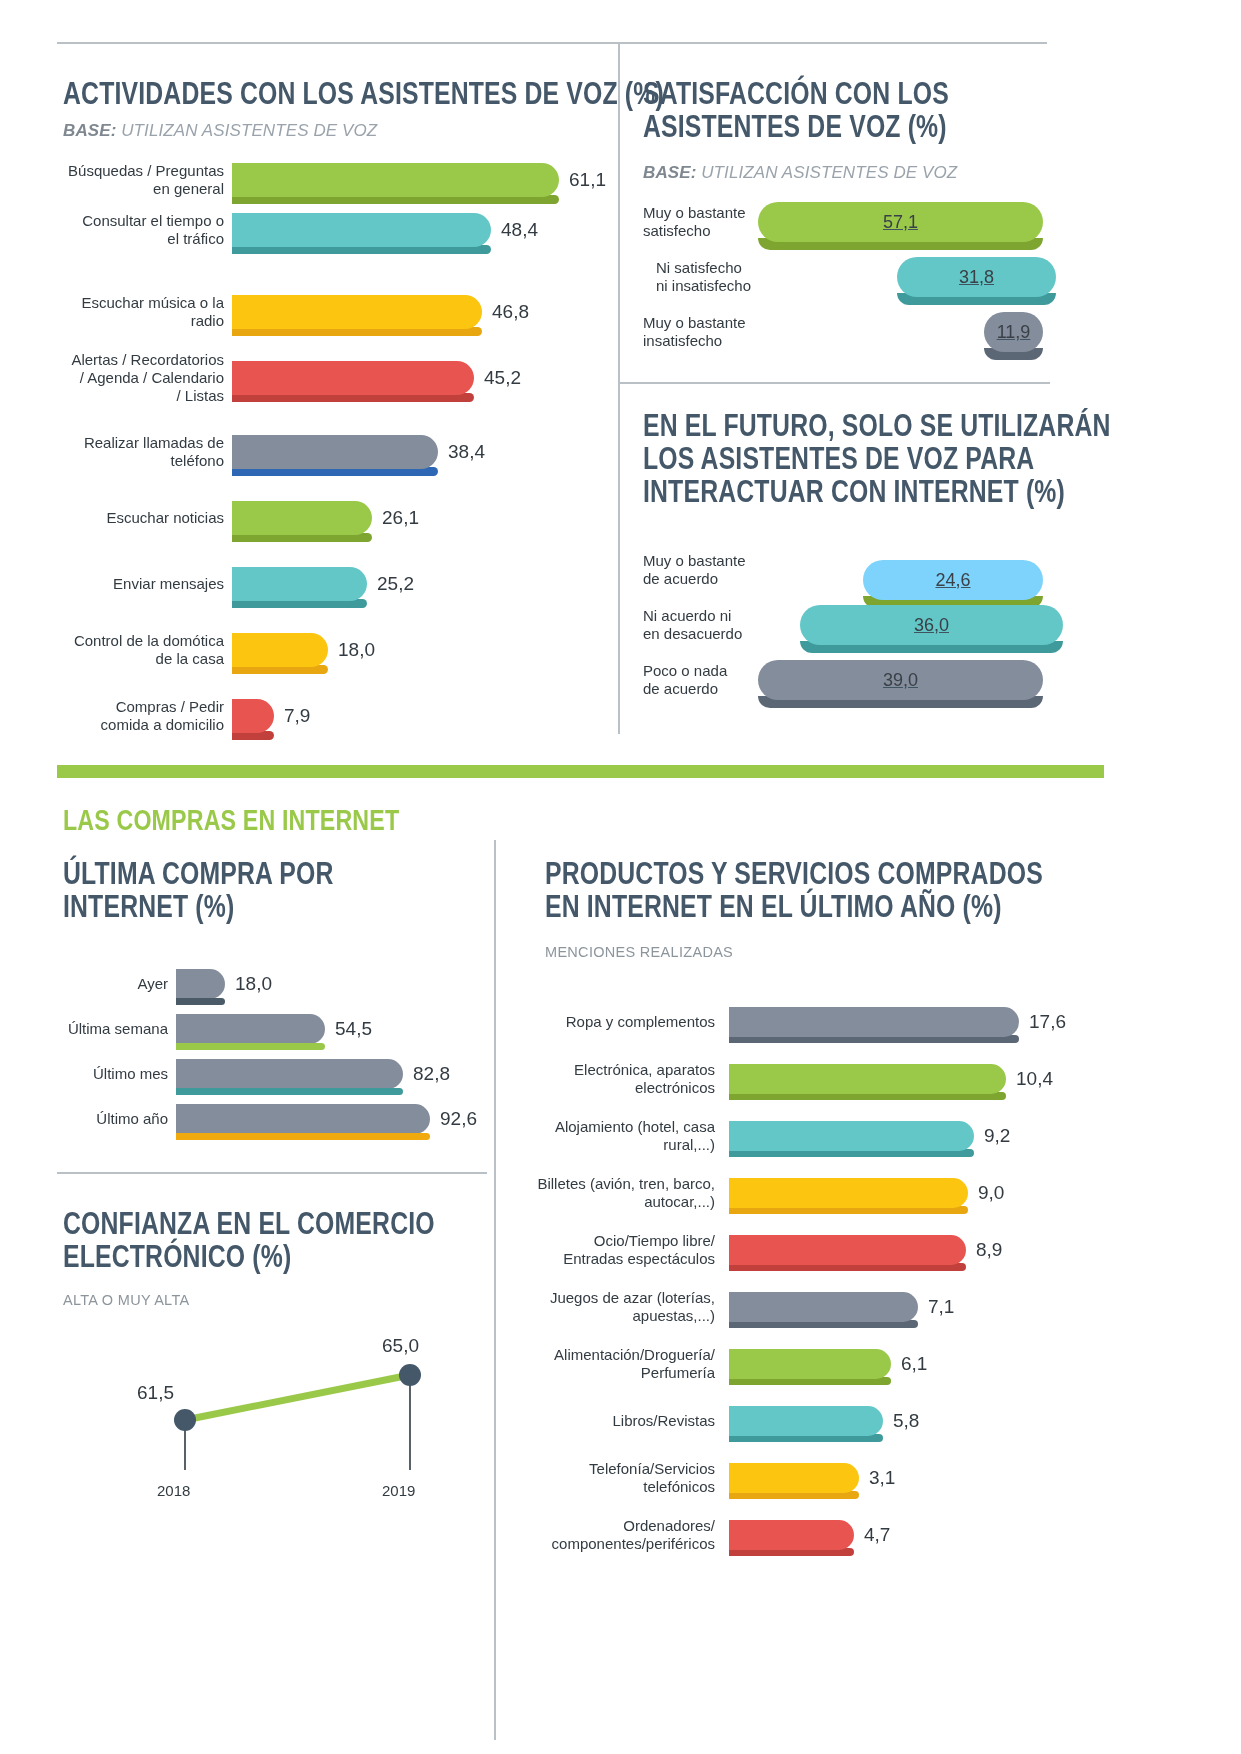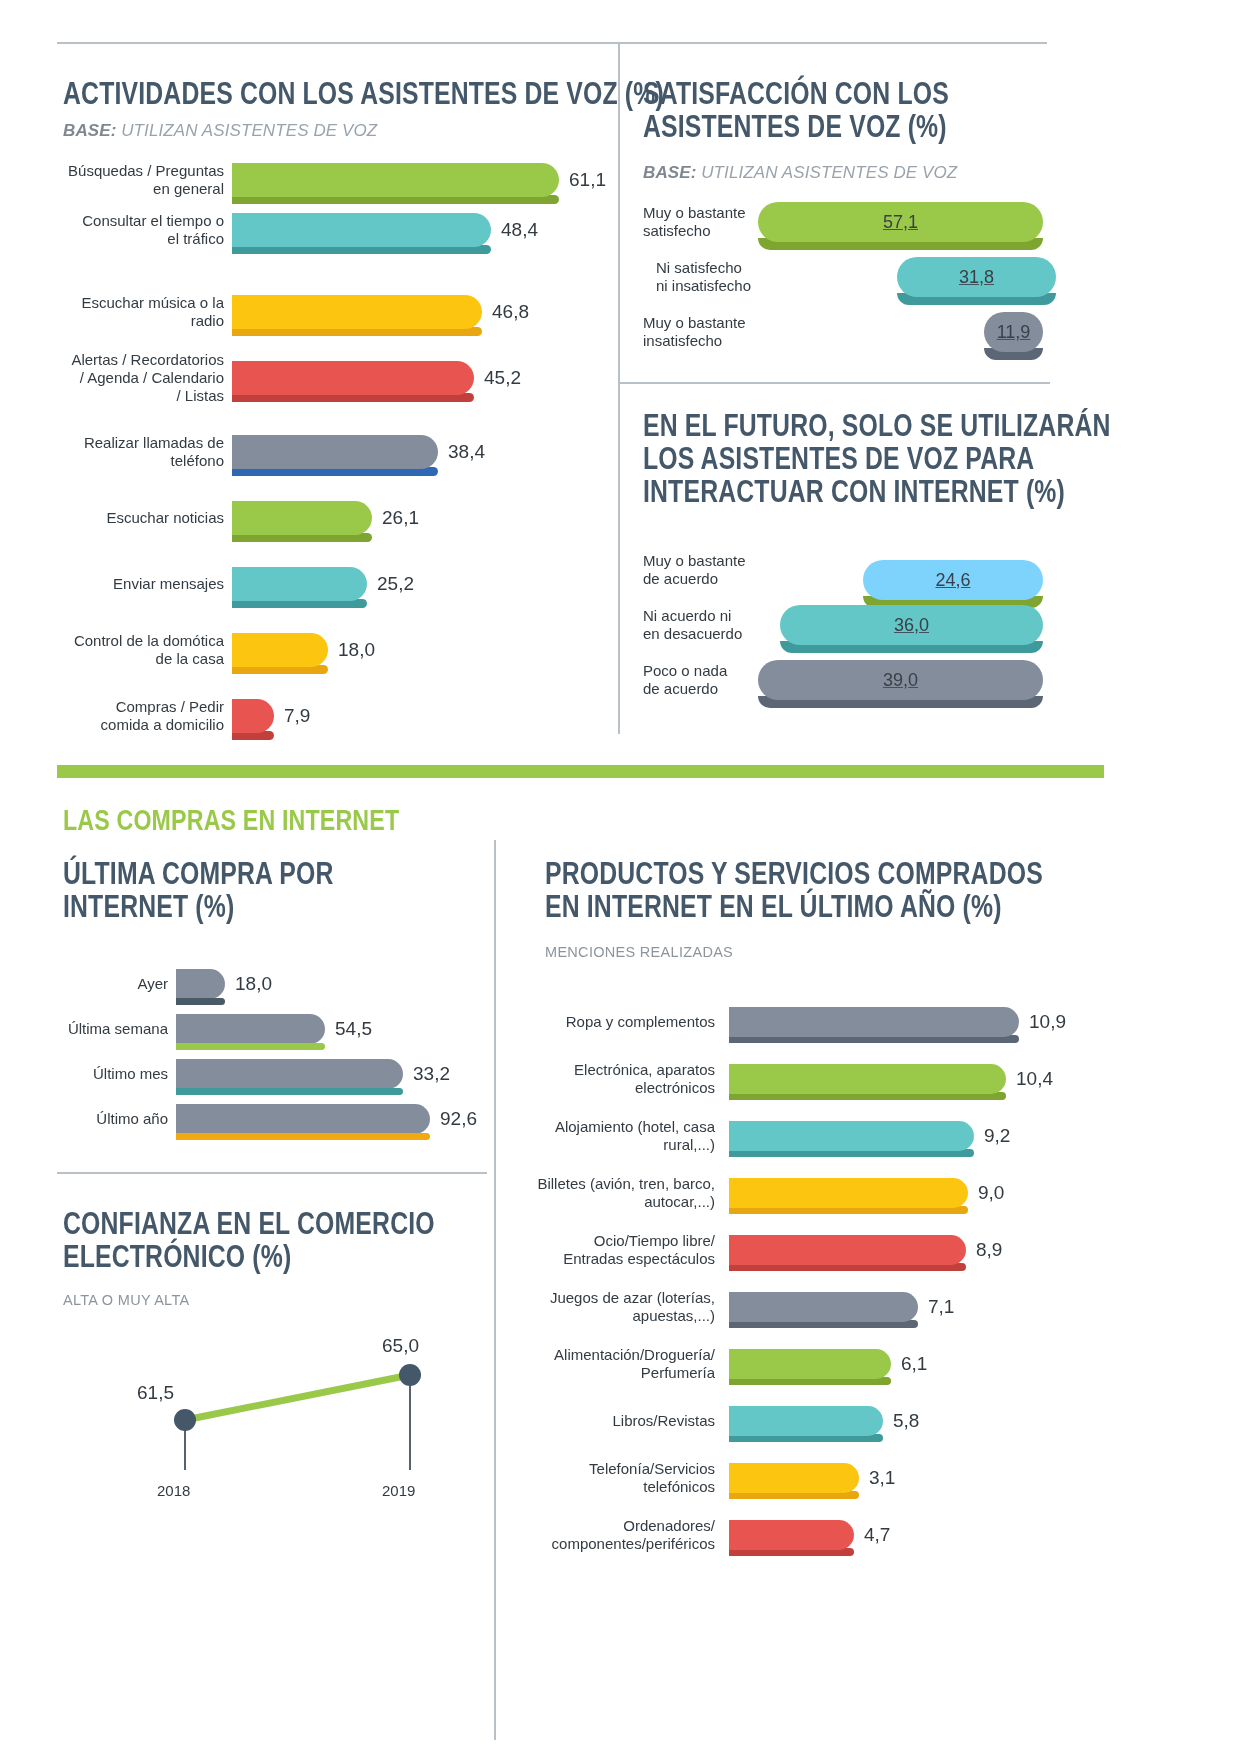--- a/index.html
+++ b/index.html
@@ -211,21 +211,21 @@
       <div class="caprow" style="left:643px;top:548px;width:420px;height:44px;">
         <div class="caplabel" style="width:115px;">Muy o bastante
 de acuerdo</div>
         <div style="position:relative;width:285px;height:44px;">
           <div class="capbar" style="position:absolute;right:0;top:12px;width:180px;background:#7dd3fc;">
             <div class="cap-shadow" style="background:#7da52f;"></div>
             <span class="capval">24,6</span>
           </div>
         </div>
       </div>
-      <div class="caprow" style="left:643px;top:603px;width:420px;height:44px;">
+      <div class="caprow" style="left:643px;top:603px;width:420px;height:44px;gap:20px;">
         <div class="caplabel" style="width:115px;">Ni acuerdo ni
 en desacuerdo</div>
         <div style="position:relative;width:285px;height:44px;">
           <div class="capbar" style="position:absolute;right:0;top:2px;width:263px;background:#63c7c7;">
             <div class="cap-shadow" style="background:#3f9b9b;"></div>
             <span class="capval">36,0</span>
           </div>
         </div>
       </div>
       <div class="caprow" style="left:643px;top:658px;width:420px;height:44px;">
@@ -268,21 +268,21 @@
         </div>
         <div class="val">54,5</div>
       </div>
       <div class="row" style="left:20px;top:1058px;height:32px;">
         <div class="cat" style="width:148px;">Último mes</div>
         <div style="position:relative;margin-left:8px;">
           <div class="gbar" style="width:227px;">
             <div class="uline" style="width:227px;background:#3f9b9b;"></div>
           </div>
         </div>
-        <div class="val">33,2</div>
+        <div class="val">82,8</div>
       </div>
       <div class="row" style="left:20px;top:1103px;height:32px;">
         <div class="cat" style="width:148px;">Último año</div>
         <div style="position:relative;margin-left:8px;">
           <div class="gbar" style="width:254px;">
             <div class="uline" style="width:254px;background:#f0a90e;"></div>
           </div>
         </div>
         <div class="val">92,6</div>
       </div>
@@ -308,21 +308,21 @@
   <div class="title t-big" style="position:absolute;left:545px;top:858px;width:860px;">PRODUCTOS Y SERVICIOS COMPRADOS
 EN INTERNET EN EL ÚLTIMO AÑO (%)</div>
   <div class="sub-note" style="position:absolute;left:545px;top:944px;">MENCIONES REALIZADAS</div>
   <div id="products">
       <div class="row" style="left:510px;top:1005px;height:34px;">
         <div class="cat" style="width:205px;">Ropa y complementos</div>
         <div class="barwrap" style="margin-left:14px;">
           <div class="bar-shadow" style="width:290px;background:#5b6775;bottom:-6px;height:8px;"></div>
           <div class="bar sm" style="width:290px;background:#848d9c;"></div>
         </div>
-        <div class="val">10,9</div>
+        <div class="val">17,6</div>
       </div>
       <div class="row" style="left:510px;top:1062px;height:34px;">
         <div class="cat" style="width:205px;">Electrónica, aparatos
 electrónicos</div>
         <div class="barwrap" style="margin-left:14px;">
           <div class="bar-shadow" style="width:277px;background:#7da52f;bottom:-6px;height:8px;"></div>
           <div class="bar sm" style="width:277px;background:#9ac94a;"></div>
         </div>
         <div class="val">10,4</div>
       </div>

